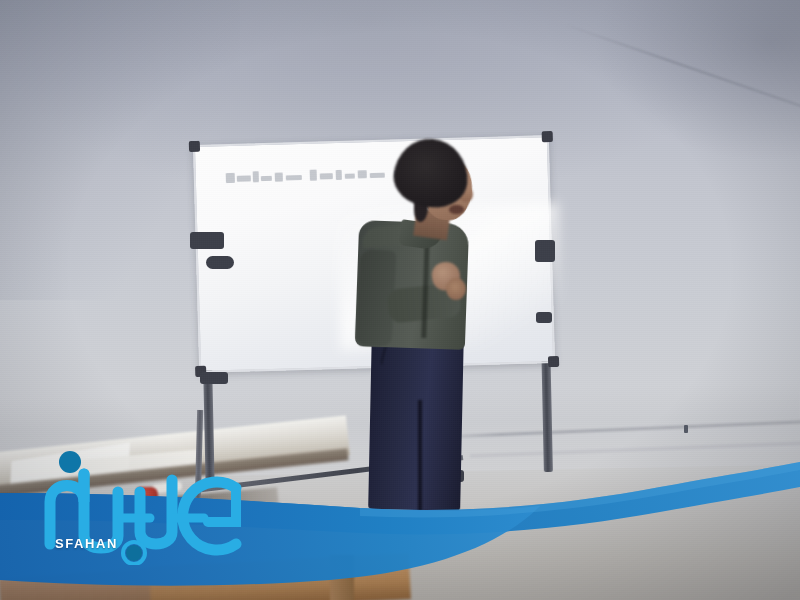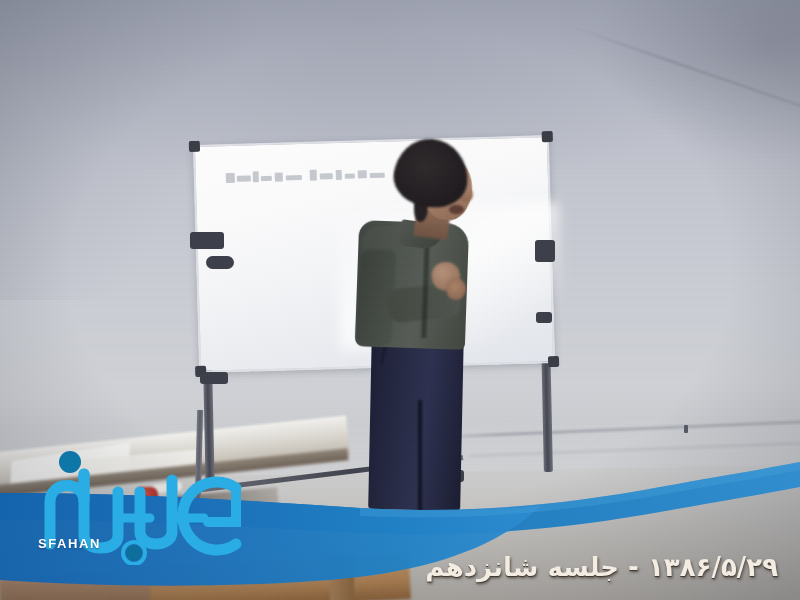--- a/index.html
+++ b/index.html
@@ -481,21 +481,21 @@
     width: 800px; height: 600px;
   }
 
   .logo {
     position: absolute;
     left: 22px; top: 440px;
     width: 260px; height: 125px;
   }
   .sfahan-word {
     position: absolute;
-    left: 38px; top: 536px;
+    left: 55px; top: 536px;
     color: #ffffff;
     font-family: "Liberation Sans", sans-serif;
     font-size: 13px;
     font-weight: 700;
     letter-spacing: 1.6px;
     text-shadow: 0 1px 2px rgba(10,50,90,0.55);
   }
 
   .title-fa {
     position: absolute;
@@ -687,16 +687,15 @@
       </g>
 
       <circle cx="48" cy="22" r="11" fill="#0f76a8"></circle>
       <circle cx="112" cy="113" r="11" fill="none" stroke="#29ade4" stroke-width="4"></circle>
       <circle cx="112" cy="113" r="8" fill="#0e6f9c"></circle>
     </svg>
 
     <div class="sfahan-word">SFAHAN</div>
 
 
-    <div class="subtitle-fa">۱۳۸۶/۵/۲۹ - جلسه شانزدهم</div>
   </div>
 
 </div>
 
 </body></html>

